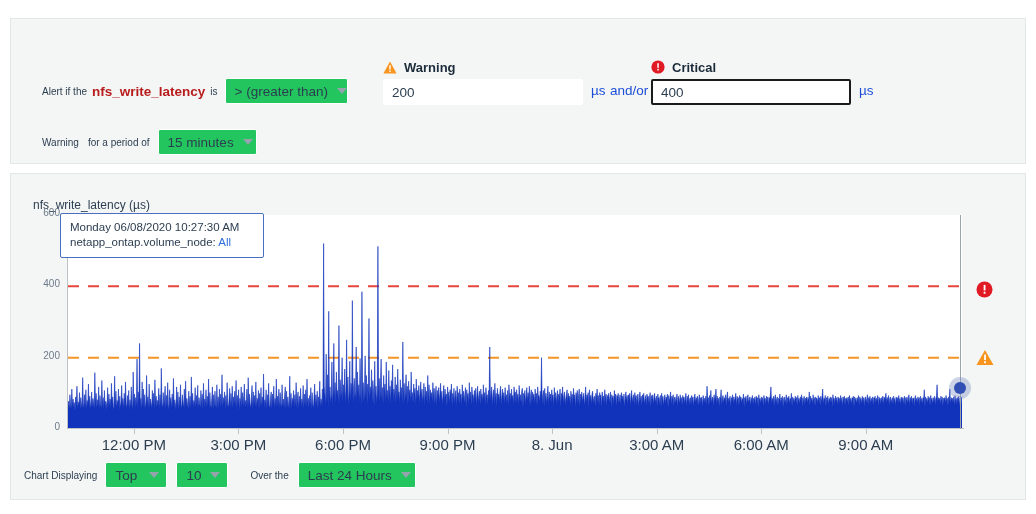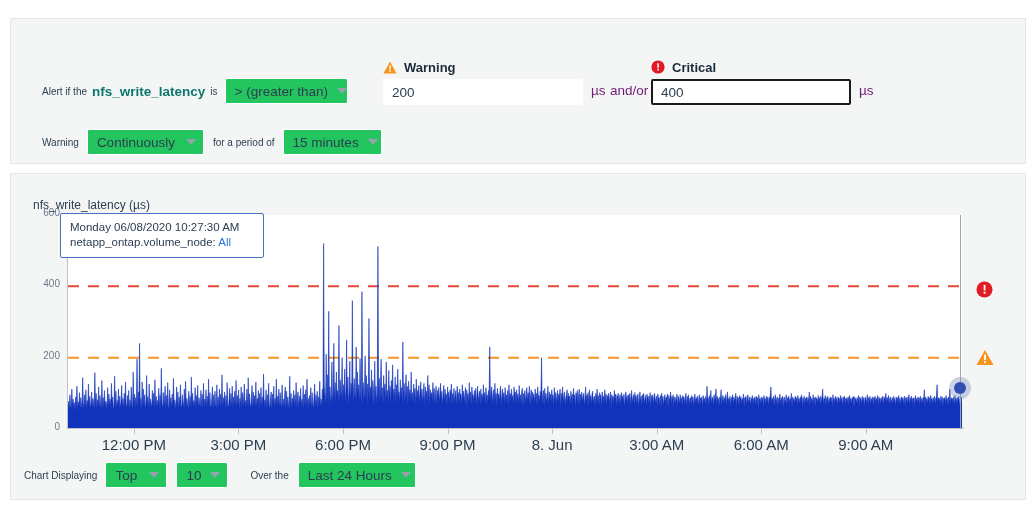--- a/index.html
+++ b/index.html
@@ -16,21 +16,21 @@
     box-sizing:border-box;
   }
   #alert-panel{left:10px;top:18px;width:1016px;height:146px;}
   #chart-panel{left:10px;top:173px;width:1016px;height:327px;}
 
   
   .row{position:absolute;display:flex;align-items:center;white-space:nowrap;}
   #alert-row-1{left:31px;top:59px;height:26px;font-size:13.5px;}
   #alert-row-2{left:31px;top:110px;height:26px;font-size:13.5px;}
   .txt{color:#2c3e50;font-size:10px;}
-  .metric-name{font-weight:bold;color:#0f766e;}
+  .metric-name{font-weight:bold;color:#b91c1c;}
 
   .select{
     display:inline-flex;align-items:center;justify-content:space-between;
     background:#22c55e;border:1px solid #ffffff;border-radius:2px;
     height:26px;box-sizing:border-box;padding:0 7px 0 9px;
     font-size:13.5px;color:#2c3e50;cursor:pointer;
   }
   .select .caret{
     width:0;height:0;margin-left:9px;
     border-left:5px solid transparent;border-right:5px solid transparent;
@@ -49,21 +49,21 @@
   .th-label{display:flex;align-items:center;font-size:13px;font-weight:bold;color:#1b2b3a;height:16px;}
   .th-label .glyph{margin-right:7px;display:inline-flex;}
 
   .num-input{
     box-sizing:border-box;height:26px;background:#ffffff;
     font-family:"Liberation Sans", sans-serif;font-size:13.5px;color:#2c3e50;
     padding:0 8px;outline:none;border-radius:2px;
   }
   #warning-input{position:absolute;left:372px;top:60px;width:200px;border:1px solid #ffffff;}
   #critical-input{position:absolute;left:640px;top:60px;width:200px;border:2px solid #1b1b1b;}
-  .unit{position:absolute;font-size:13.5px;color:#701a75;top:64px;}
+  .unit{position:absolute;font-size:13.5px;color:#1d4ed8;top:64px;}
   #warning-unit{left:580px;}
   #andor{left:599px;}
   #critical-unit{left:848px;}
 
   
   #chart-title{position:absolute;left:33px;top:198px;font-size:12px;color:#2c3e50;}
   #plot{position:absolute;left:68px;top:215px;width:894px;height:214px;background:#ffffff;}
   #plot svg{display:block;}
 
   .ytick{position:absolute;width:34px;text-align:right;font-size:10px;color:#6c7a89;}
@@ -137,24 +137,20 @@
 
     <input class="num-input" id="warning-input" value="200" style="">
     <span class="unit" id="warning-unit">µs</span>
     <span class="unit" id="andor">and/or</span>
 
     <input class="num-input" id="critical-input" value="400" style="">
     <span class="unit" id="critical-unit">µs</span>
 
     <div class="row" id="alert-row-2">
       <span class="txt">Warning</span>
-      <span class="select" id="occuring-select">
-        <span>Continuously</span>
-        <span class="caret"></span>
-      </span>
       <span class="txt" style="margin-left:9px">for a period of</span>
       <span class="select" id="period-select">
         <span>15 minutes</span>
         <span class="caret"></span>
       </span>
     </div>
   </div>
 
   <div class="panel" id="chart-panel"></div>
 

